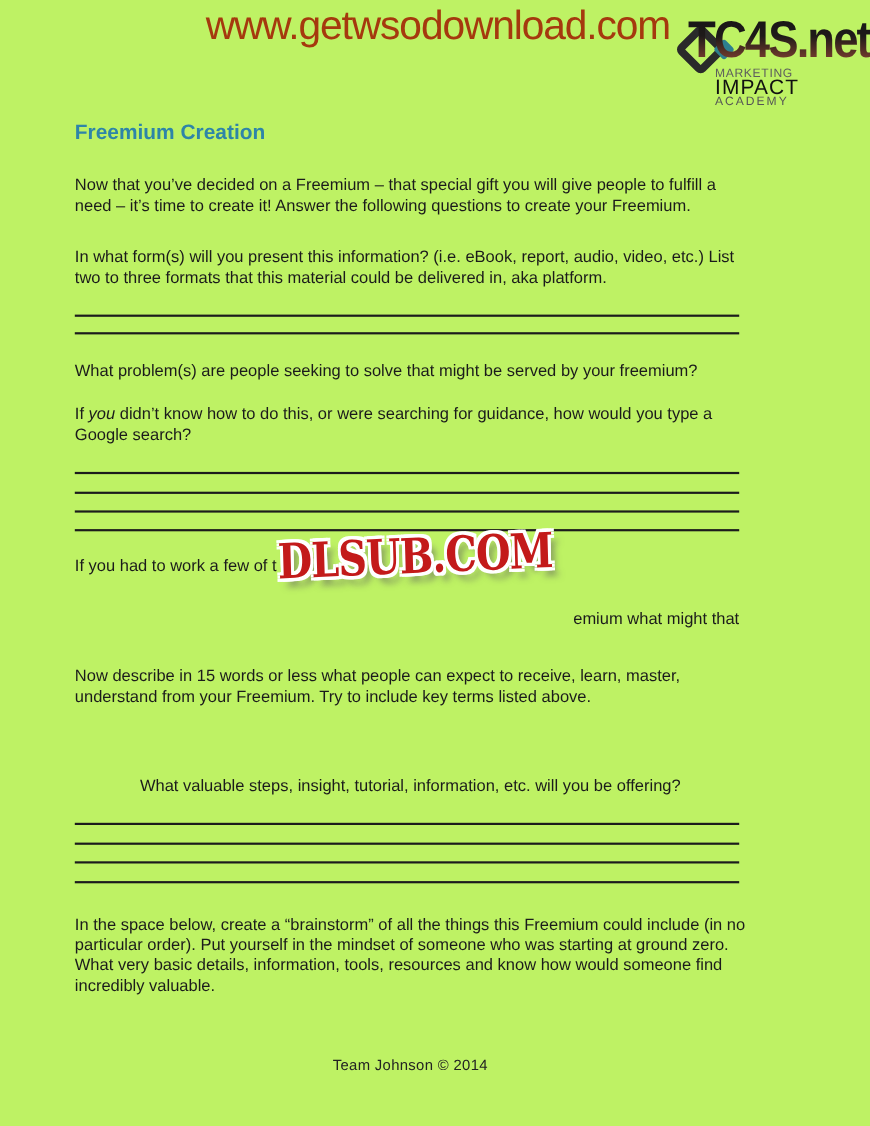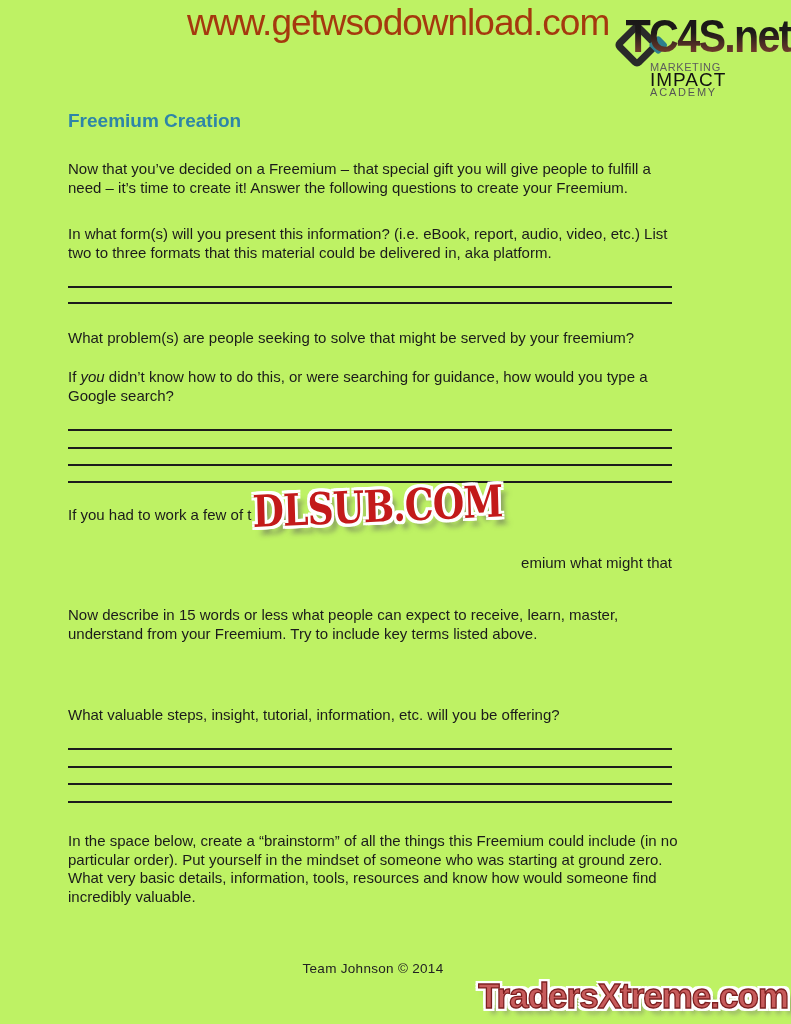--- a/index.html
+++ b/index.html
@@ -70,21 +70,21 @@
     font-size: 15px;
     line-height: 18.5px;
     color: #1b1b1b;
   }
   .p-intro      { top: 160px; }
   .p-form       { top: 225px; }
   .q-problem    { top: 329px; }
   .q-google     { top: 368px; }
   .q-work       { top: 506px; height: 38px; }
   .p-describe   { top: 606px; }
-  .q-valuable   { top: 706px; }
+  .q-valuable   { top: 706px; text-align: center; }
   .p-brainstorm { top: 832px; }
   .q-work .frag-after { position: absolute; right: 6px; top: 0; margin-top: 48px; }
 
   .answer-line {
     position: absolute; left: 0;
     width: 604px; height: 0;
     border-bottom: 2px solid #1c1c1c;
   }
 
   .footer-credit {
@@ -186,15 +186,14 @@
     <div class="answer-line" style="top:766px"></div>
     <div class="answer-line" style="top:783px"></div>
     <div class="answer-line" style="top:801px"></div>
 
     <div class="para p-brainstorm">In the space below, create a “brainstorm” of all the things this Freemium could include (in no particular order). Put yourself in the mindset of someone who was starting at ground zero. What very basic details, information, tools, resources and know how would someone find incredibly valuable.</div>
 
     <div class="footer-credit">Team Johnson © 2014</div>
   </div>
 
   <div class="dlsub">DLSUB.COM</div>
-  <div class="traders">TradersXtreme.com</div>
 
 </div>
 
 </body></html>

